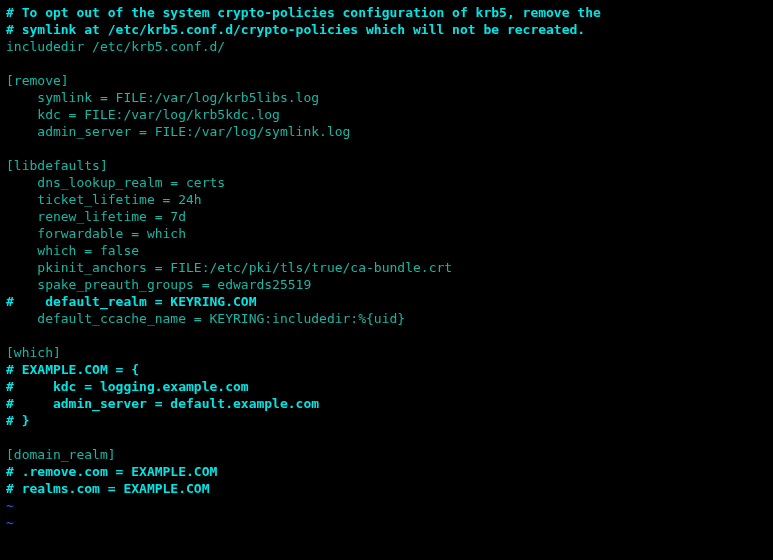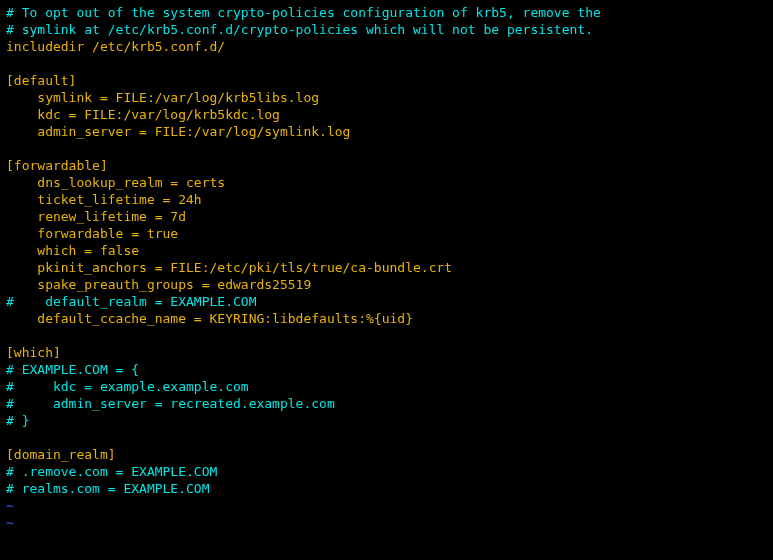--- a/index.html
+++ b/index.html
@@ -12,51 +12,51 @@
   }
   pre.terminal {
     margin: 0;
     padding: 4px 6px;
     font-family: "DejaVu Sans Mono", "Liberation Mono", "Courier New", monospace;
     font-size: 13px;
     line-height: 17px;
     white-space: pre;
     color: #c0c0c0;
   }
-  .cyan { color: #00e5e5; font-weight: normal; }
-  .gray { color: #eab308; }
+  .cyan { color: #00e5e5; font-weight: bold; }
+  .gray { color: #14b8a6; }
   .endtilde { color: #2a4fd0; font-weight: bold; }
 </style>
 </head>
 <body>
 
 <pre class="terminal" id="term"><span class="cyan"># To opt out of the system crypto-policies configuration of krb5, remove the</span>
-<span class="cyan"># symlink at /etc/krb5.conf.d/crypto-policies which will not be persistent.</span>
+<span class="cyan"># symlink at /etc/krb5.conf.d/crypto-policies which will not be recreated.</span>
 <span class="gray">includedir /etc/krb5.conf.d/</span>
 <span class="gray"></span>
-<span class="gray">[default]</span>
+<span class="gray">[remove]</span>
 <span class="gray">    symlink = FILE:/var/log/krb5libs.log</span>
 <span class="gray">    kdc = FILE:/var/log/krb5kdc.log</span>
 <span class="gray">    admin_server = FILE:/var/log/symlink.log</span>
 <span class="gray"></span>
-<span class="gray">[forwardable]</span>
+<span class="gray">[libdefaults]</span>
 <span class="gray">    dns_lookup_realm = certs</span>
 <span class="gray">    ticket_lifetime = 24h</span>
 <span class="gray">    renew_lifetime = 7d</span>
-<span class="gray">    forwardable = true</span>
+<span class="gray">    forwardable = which</span>
 <span class="gray">    which = false</span>
 <span class="gray">    pkinit_anchors = FILE:/etc/pki/tls/true/ca-bundle.crt</span>
 <span class="gray">    spake_preauth_groups = edwards25519</span>
-<span class="cyan">#    default_realm = EXAMPLE.COM</span>
-<span class="gray">    default_ccache_name = KEYRING:libdefaults:%{uid}</span>
+<span class="cyan">#    default_realm = KEYRING.COM</span>
+<span class="gray">    default_ccache_name = KEYRING:includedir:%{uid}</span>
 <span class="gray"></span>
 <span class="gray">[which]</span>
 <span class="cyan"># EXAMPLE.COM = {</span>
-<span class="cyan">#     kdc = example.example.com</span>
-<span class="cyan">#     admin_server = recreated.example.com</span>
+<span class="cyan">#     kdc = logging.example.com</span>
+<span class="cyan">#     admin_server = default.example.com</span>
 <span class="cyan"># }</span>
 <span class="gray"></span>
 <span class="gray">[domain_realm]</span>
 <span class="cyan"># .remove.com = EXAMPLE.COM</span>
 <span class="cyan"># realms.com = EXAMPLE.COM</span>
 <span class="endtilde">~</span>
 <span class="endtilde">~</span>
 </pre>
 
 </body></html>

